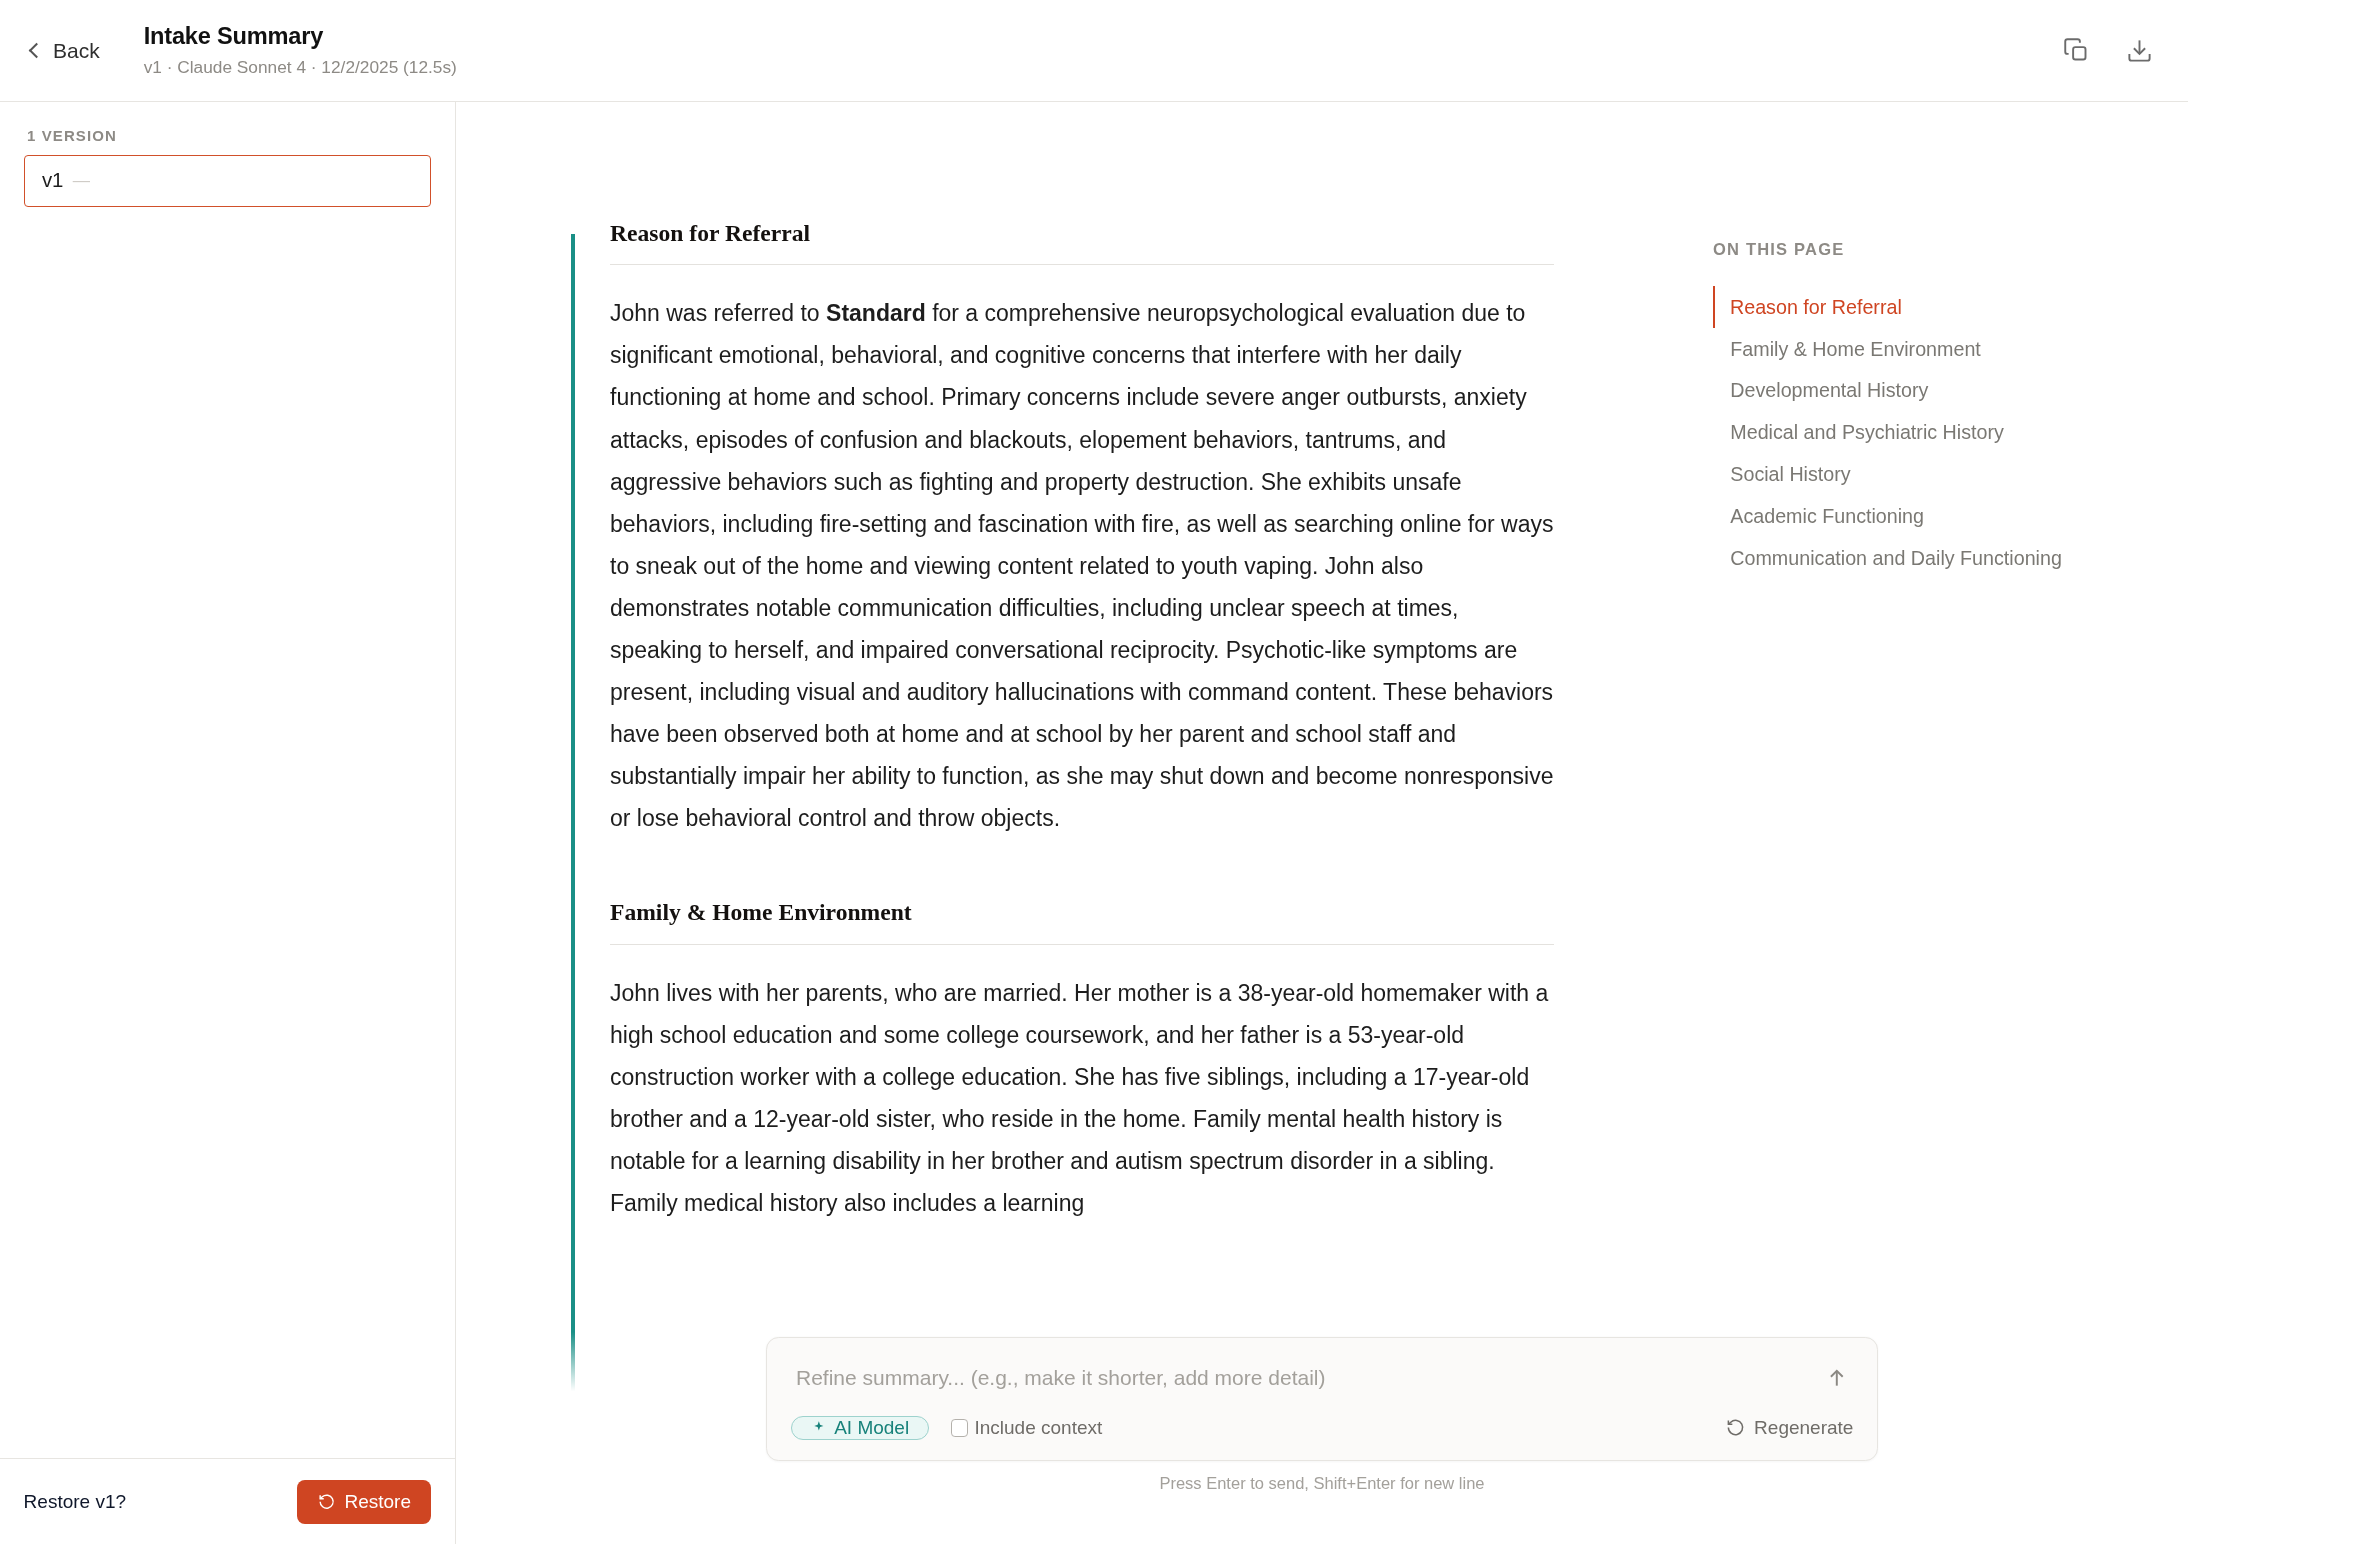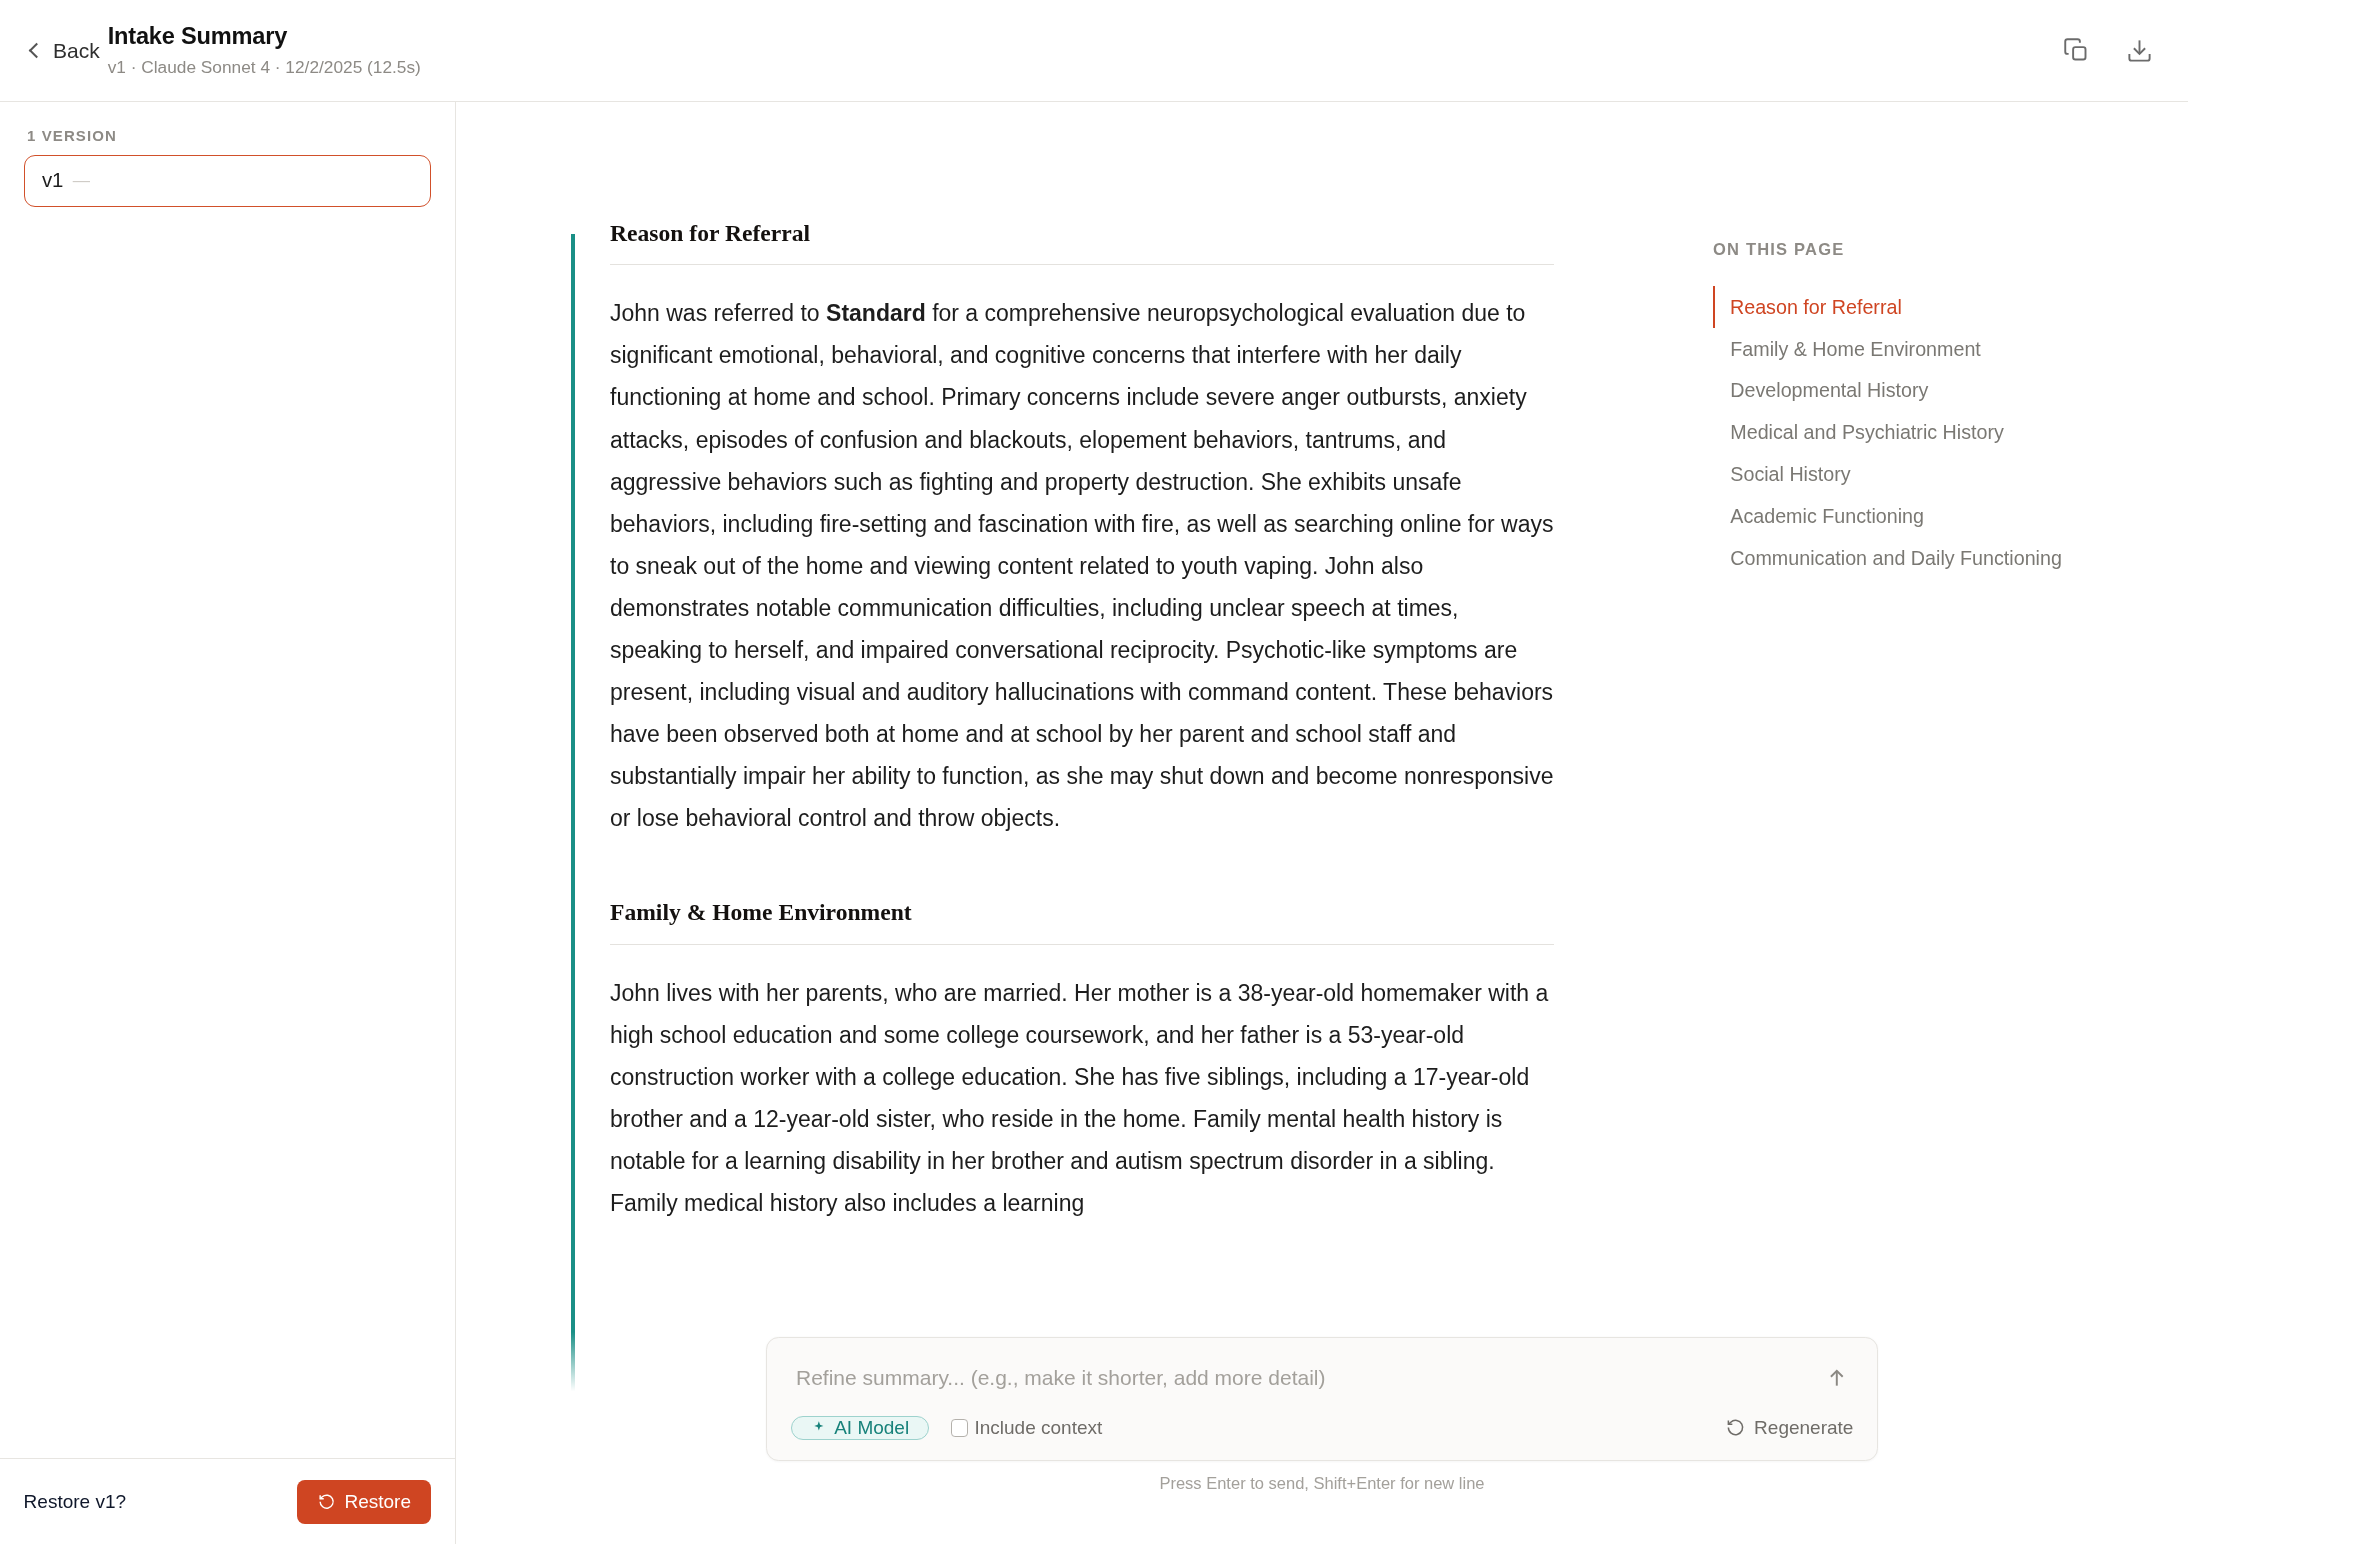--- a/index.html
+++ b/index.html
@@ -34,21 +34,21 @@
     user-select: none;
   }
   .chev-left {
     width: 11px; height: 11px;
     border-left: 2.4px solid #555;
     border-bottom: 2.4px solid #555;
     transform: rotate(45deg);
     display: inline-block;
     margin-right: 1.6px;
   }
-  .title-block { }
+  .title-block { margin-left: 36px; }
   .page-title {
     font-size: 23.6px; font-weight: bold; color: #111;
     letter-spacing: -0.2px;
     line-height: 1.15;
   }
   .page-subtitle {
     font-size: 17.3px; color: #8d8a85; margin-top: 6.3px;
   }
   .header-spacer { flex: 1; }
   .header-actions { display: flex; align-items: center; gap: 27px; }
@@ -74,21 +74,21 @@
   }
   .sidebar-head {
     padding: 25px 27px 11px 27px;
     font-size: 15px; letter-spacing: 1.1px;
     color: #8d8a85; font-weight: bold;
     text-transform: uppercase;
   }
   .version-list { padding: 0 23.6px; }
   .version-item {
     border: 1.6px solid #d1502a;
-    border-radius: 11px;
+    border-radius: 4px;
     padding: 13.4px 17.3px;
     display: flex; align-items: center; gap: 9.4px;
     cursor: pointer;
     background: #fff;
   }
   .version-label { font-size: 20.4px; color: #1d1d1d; }
   .version-dash { color: #cfcbc6; font-size: 17.3px; }
   .sidebar-foot {
     margin-top: auto;
     border-top: 0.8px solid #e7e5e1;

